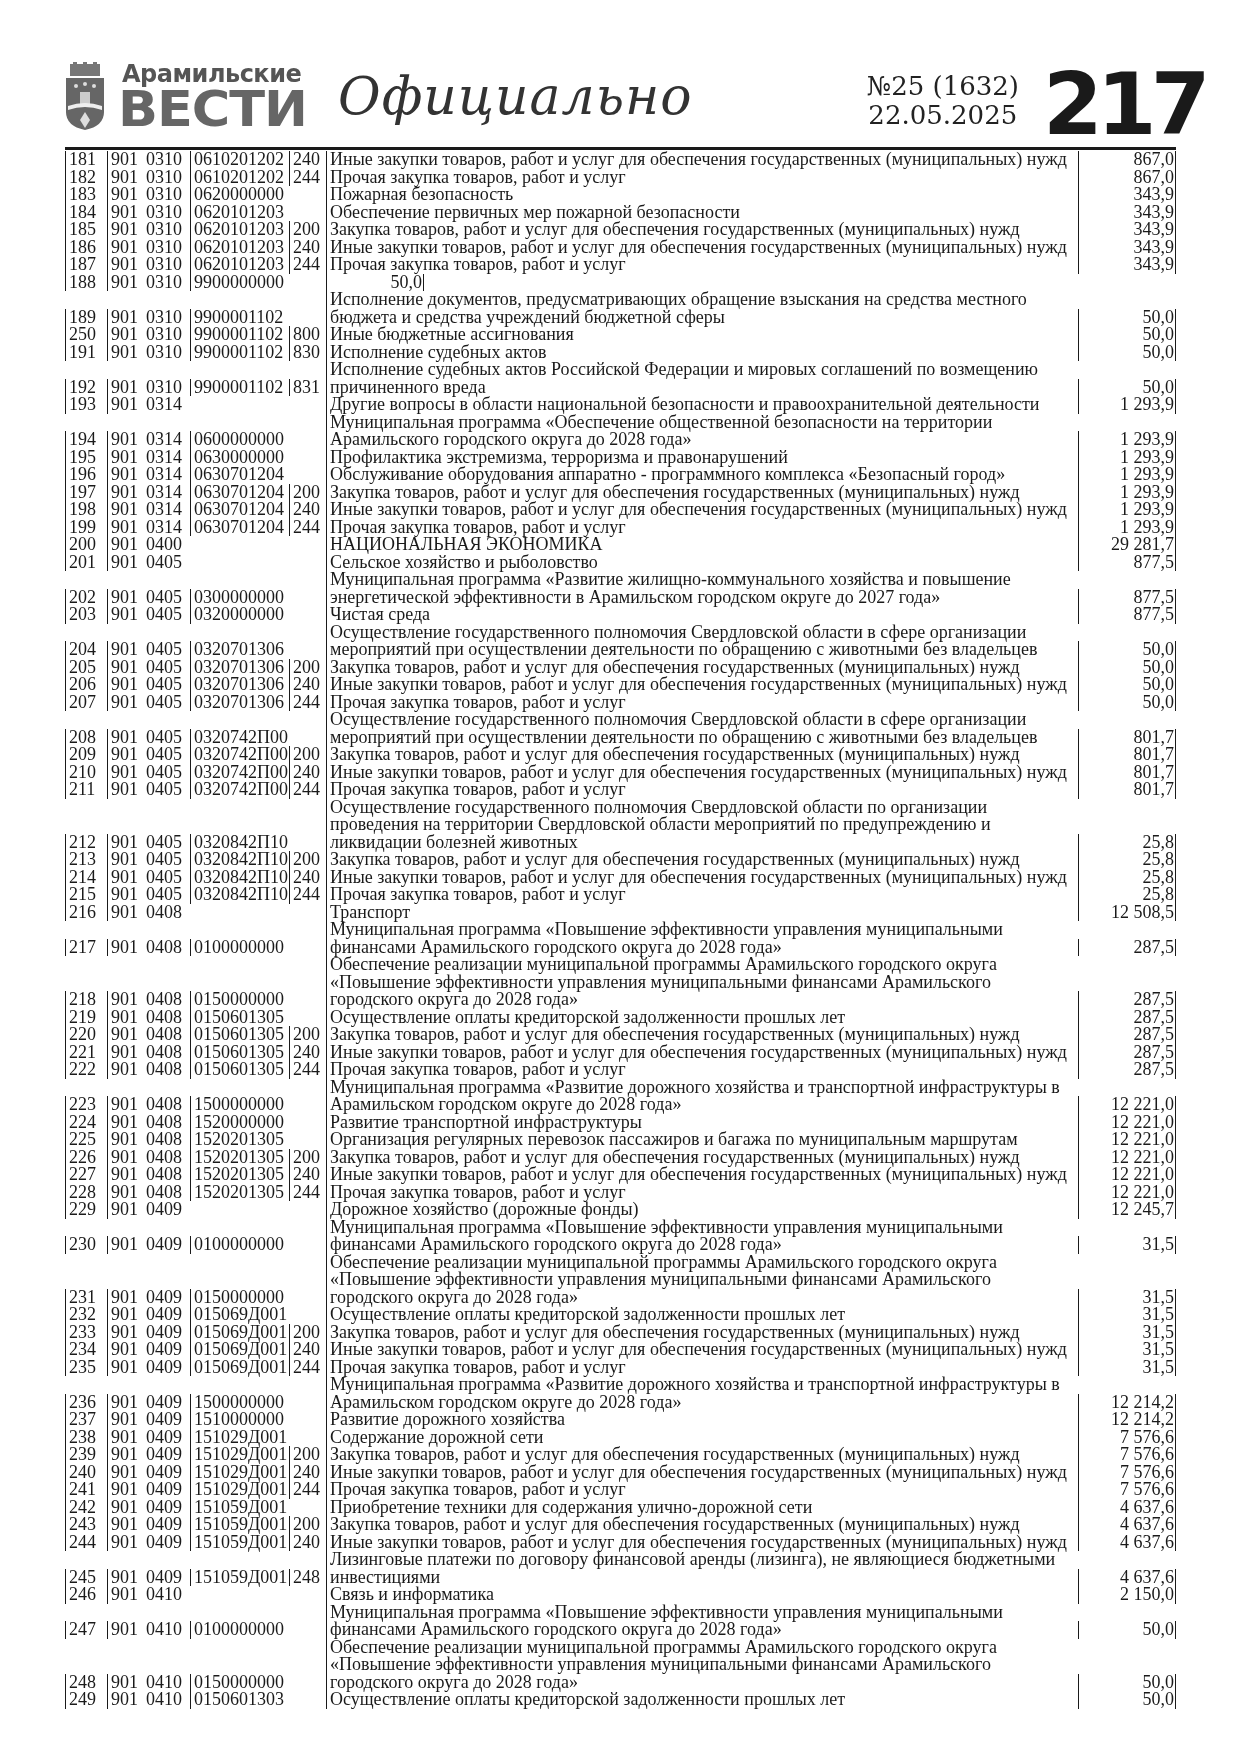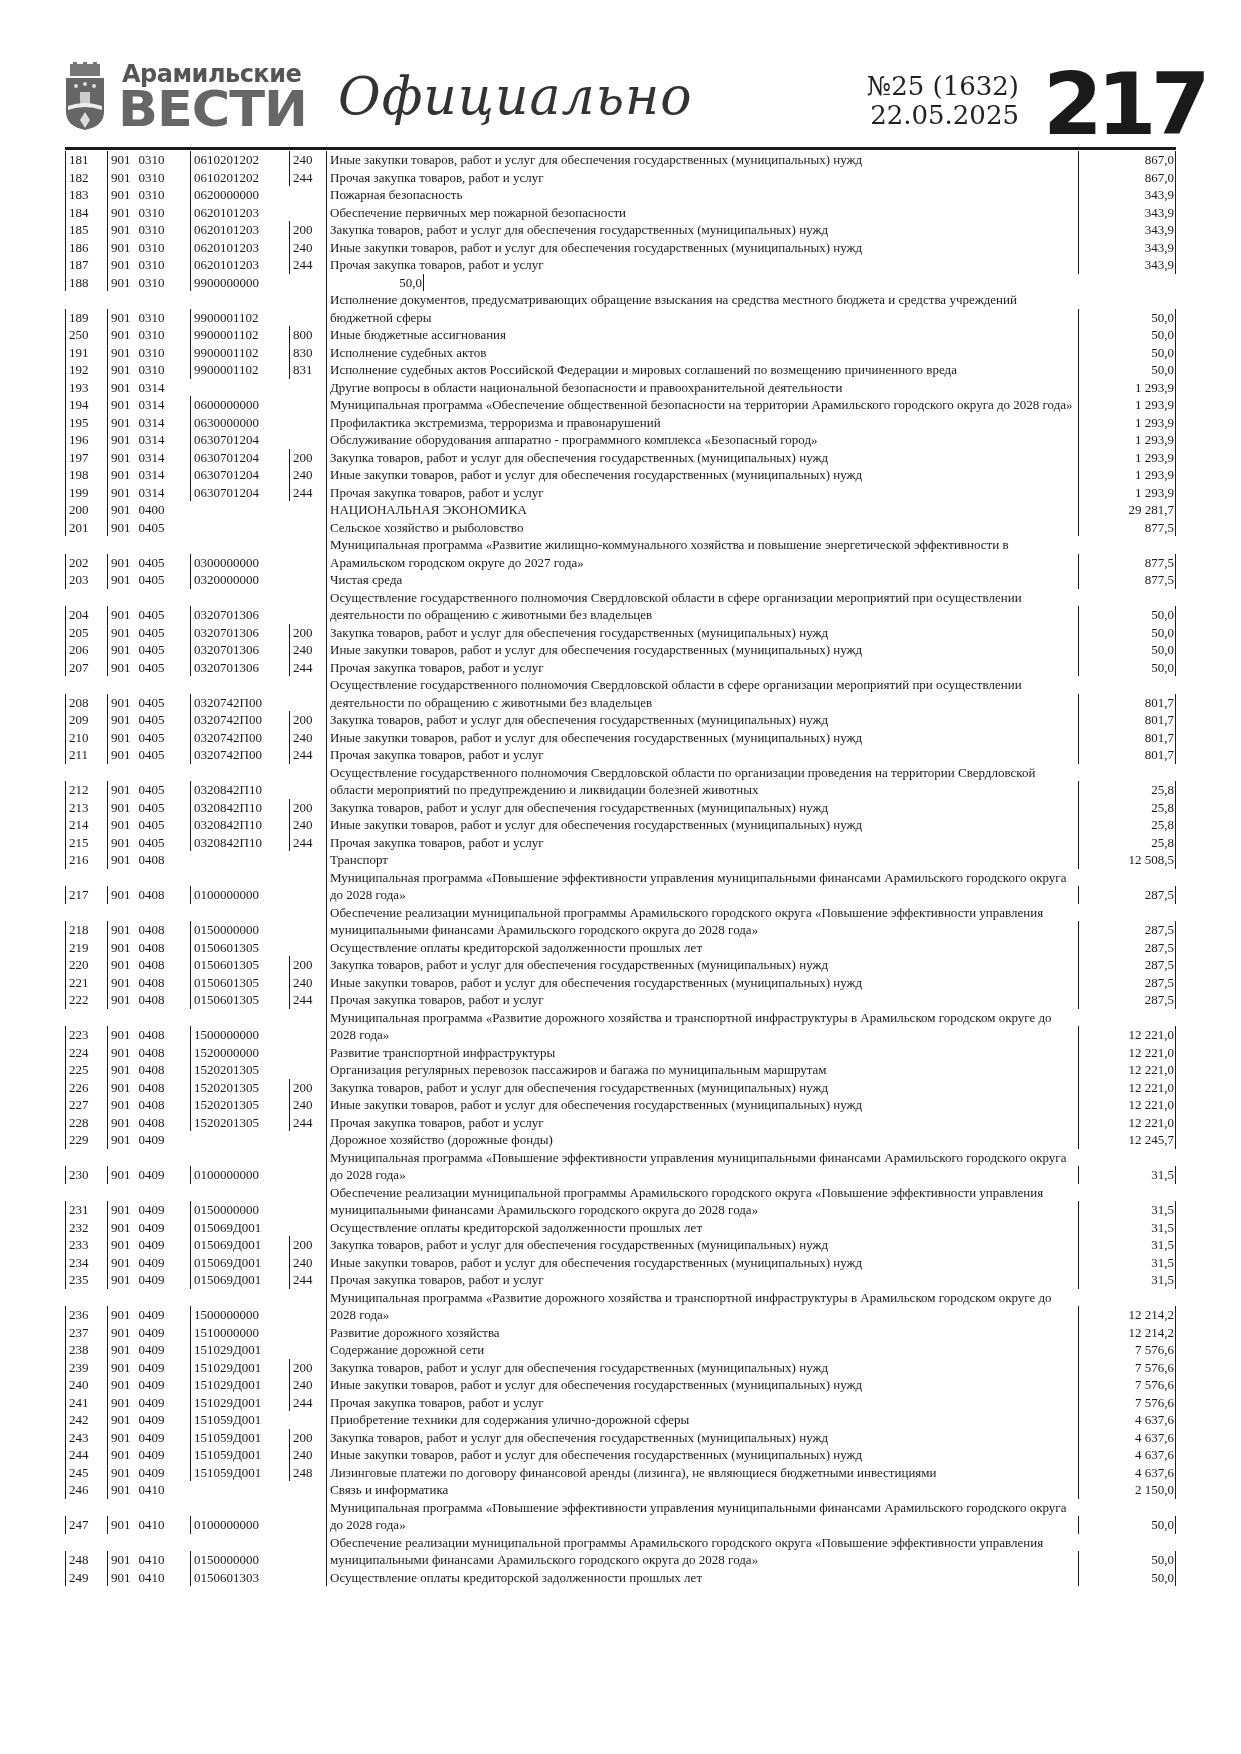--- a/index.html
+++ b/index.html
@@ -2,25 +2,25 @@
 <html><head>
 <meta charset="utf-8">
 <style>
   html, body { margin: 0; padding: 0; background: #fff; }
   body { width: 1241px; height: 1754px; position: relative; overflow: hidden; color: #1a1a1a; }
   .masthead { position: absolute; left: 0; top: 0; width: 1241px; height: 148px; }
   .logo-emblem { position: absolute; left: 64px; top: 62px; width: 42px; height: 68px; }
   .logo-top { position: absolute; left: 122px; top: 60px; font-family: "DejaVu Sans", sans-serif; font-weight: bold; font-size: 24px; color: #555; letter-spacing: -0.5px; }
   .logo-bottom { position: absolute; left: 118px; top: 80px; font-family: "DejaVu Sans", sans-serif; font-weight: bold; font-size: 50px; color: #666; letter-spacing: -1px; transform: scaleX(1.05); transform-origin: left; }
   .section-title { position: absolute; left: 338px; top: 66px; font-family: "DejaVu Serif", serif; font-style: italic; font-size: 52px; color: #333; letter-spacing: 1px; }
-  .issue { position: absolute; right: 222px; top: 72px; text-align: right; font-family: "DejaVu Serif", serif; font-size: 26px; line-height: 29px; color: #222; }
+  .issue { position: absolute; right: 222px; top: 72px; text-align: center; font-family: "DejaVu Serif", serif; font-size: 26px; line-height: 29px; color: #222; }
   .page-num { position: absolute; left: 1043px; top: 54px; font-family: "DejaVu Sans", sans-serif; font-weight: bold; font-size: 86px; color: #1a1a1a; letter-spacing: -6px; }
   .top-rule { position: absolute; left: 65px; top: 147px; width: 1111px; height: 3px; background: #1a1a1a; }
 
-  .table { position: absolute; left: 65px; top: 151px; width: 1111px; font-family: "Liberation Serif", serif; font-size: 13px; line-height: 17.5px; }
+  .table { position: absolute; left: 65px; top: 151px; width: 1111px; font-family: "Liberation Serif", serif; font-size: 18px; line-height: 17.5px; }
   .row { display: flex; align-items: flex-end; }
   .c { box-sizing: border-box; border-left: 1px solid #1a1a1a; padding-left: 3px; white-space: nowrap; }
   .c-num { width: 42px; }
   .c-gr { width: 83px; display: flex; gap: 8px; }
   .c-code { width: 99px; }
   .c-kvr { width: 37px; }
   .c-desc { width: 752px; white-space: normal; padding-right: 4px; }
   .c-amt { width: 98px; text-align: right; padding-right: 1px; border-right: 1px solid #1a1a1a; }
   .c-gr span { display: inline-block; }
   .c-gr .sec { width: 30px; }
@@ -725,21 +725,21 @@
       <div class="c c-amt">7 576,6</div>
     </div>
     <div class="row">
       <div class="c c-num">242</div>
       <div class="c c-gr">
         <span>901</span>
         <span class="sec">0409</span>
       </div>
       <div class="c c-code">151059Д001</div>
       <div class="c c-kvr"></div>
-      <div class="c c-desc"> Приобретение техники для содержания улично-дорожной сферы</div>
+      <div class="c c-desc"> Приобретение техники для содержания улично-дорожной сети</div>
       <div class="c c-amt">4 637,6</div>
     </div>
     <div class="row">
       <div class="c c-num">243</div>
       <div class="c c-gr">
         <span>901</span>
         <span class="sec">0409</span>
       </div>
       <div class="c c-code">151059Д001</div>
       <div class="c c-kvr">200</div>

